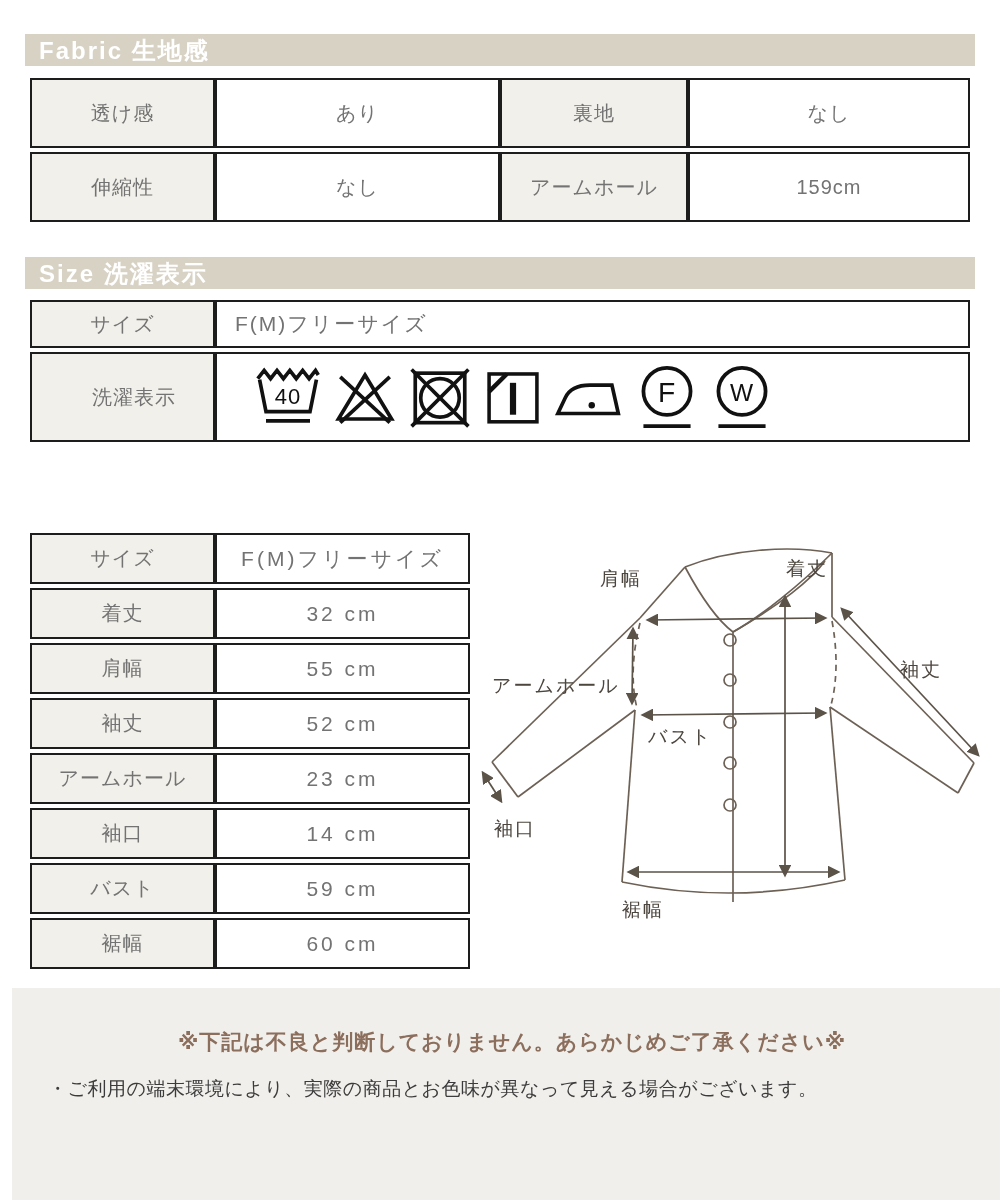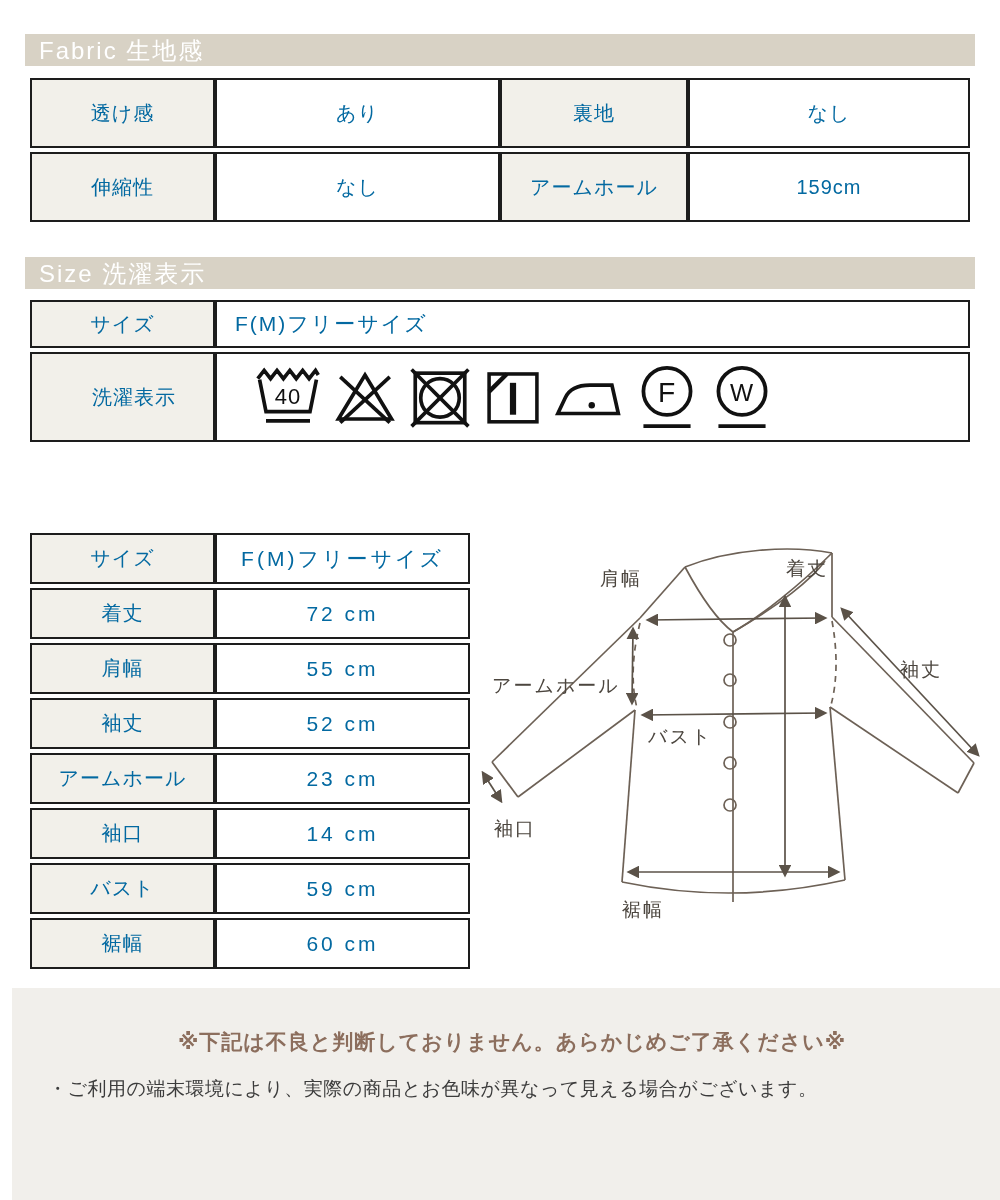--- a/index.html
+++ b/index.html
@@ -3,28 +3,28 @@
 <meta charset="utf-8">
 <style>
   html,body { margin:0; padding:0; }
   body {
     width:1000px; height:1200px; background:#ffffff; position:relative;
     font-family:"Liberation Sans","DejaVu Sans",sans-serif; color:#4a4a4a;
   }
   .section-bar {
     position:absolute; left:25px; width:950px; height:32px;
     background:#d8d2c5; color:#ffffff; font-size:24px; letter-spacing:2px;
-    line-height:33px; padding-left:14px; box-sizing:border-box; white-space:nowrap;
+    line-height:33px; padding-left:14px; box-sizing:border-box; white-space:nowrap;font-weight:bold;
   }
   #fabric-bar { top:34px; }
   #size-bar   { top:257px; }
 
   table { border-collapse:separate; border-spacing:0 4px; position:absolute; table-layout:fixed; }
   td {
-    border:2px solid #1d1d1d; font-size:20px; color:#0369a1;
+    border:2px solid #1d1d1d; font-size:20px; color:#737373;
     text-align:center; vertical-align:middle; background:#ffffff; letter-spacing:1px;margin-top:45px;
   }
   td.label { background:#f2f0ea; }
 
   #fabric-table { left:30px; top:74px; width:940px; }
   #fabric-table td { height:64px; }
 
   #size-info-table { left:30px; top:296px; width:940px; }
   #size-info-table td.val { text-align:left; padding-left:18px; letter-spacing:2px; font-size:21px; }
   #size-info-table tr.small td { height:42px; }
@@ -147,21 +147,21 @@
       <col style="width:185px">
       <col style="width:255px">
     </colgroup>
   <tbody>
       <tr>
     <td class="label">サイズ</td>
     <td class="val">F(M)フリーサイズ</td>
   </tr>
   <tr>
     <td class="label">着丈</td>
-    <td class="val">72 cm</td>
+    <td class="val">32 cm</td>
   </tr>
   <tr>
     <td class="label">肩幅</td>
     <td class="val">55 cm</td>
   </tr>
   <tr>
     <td class="label">袖丈</td>
     <td class="val">52 cm</td>
   </tr>
   <tr>

